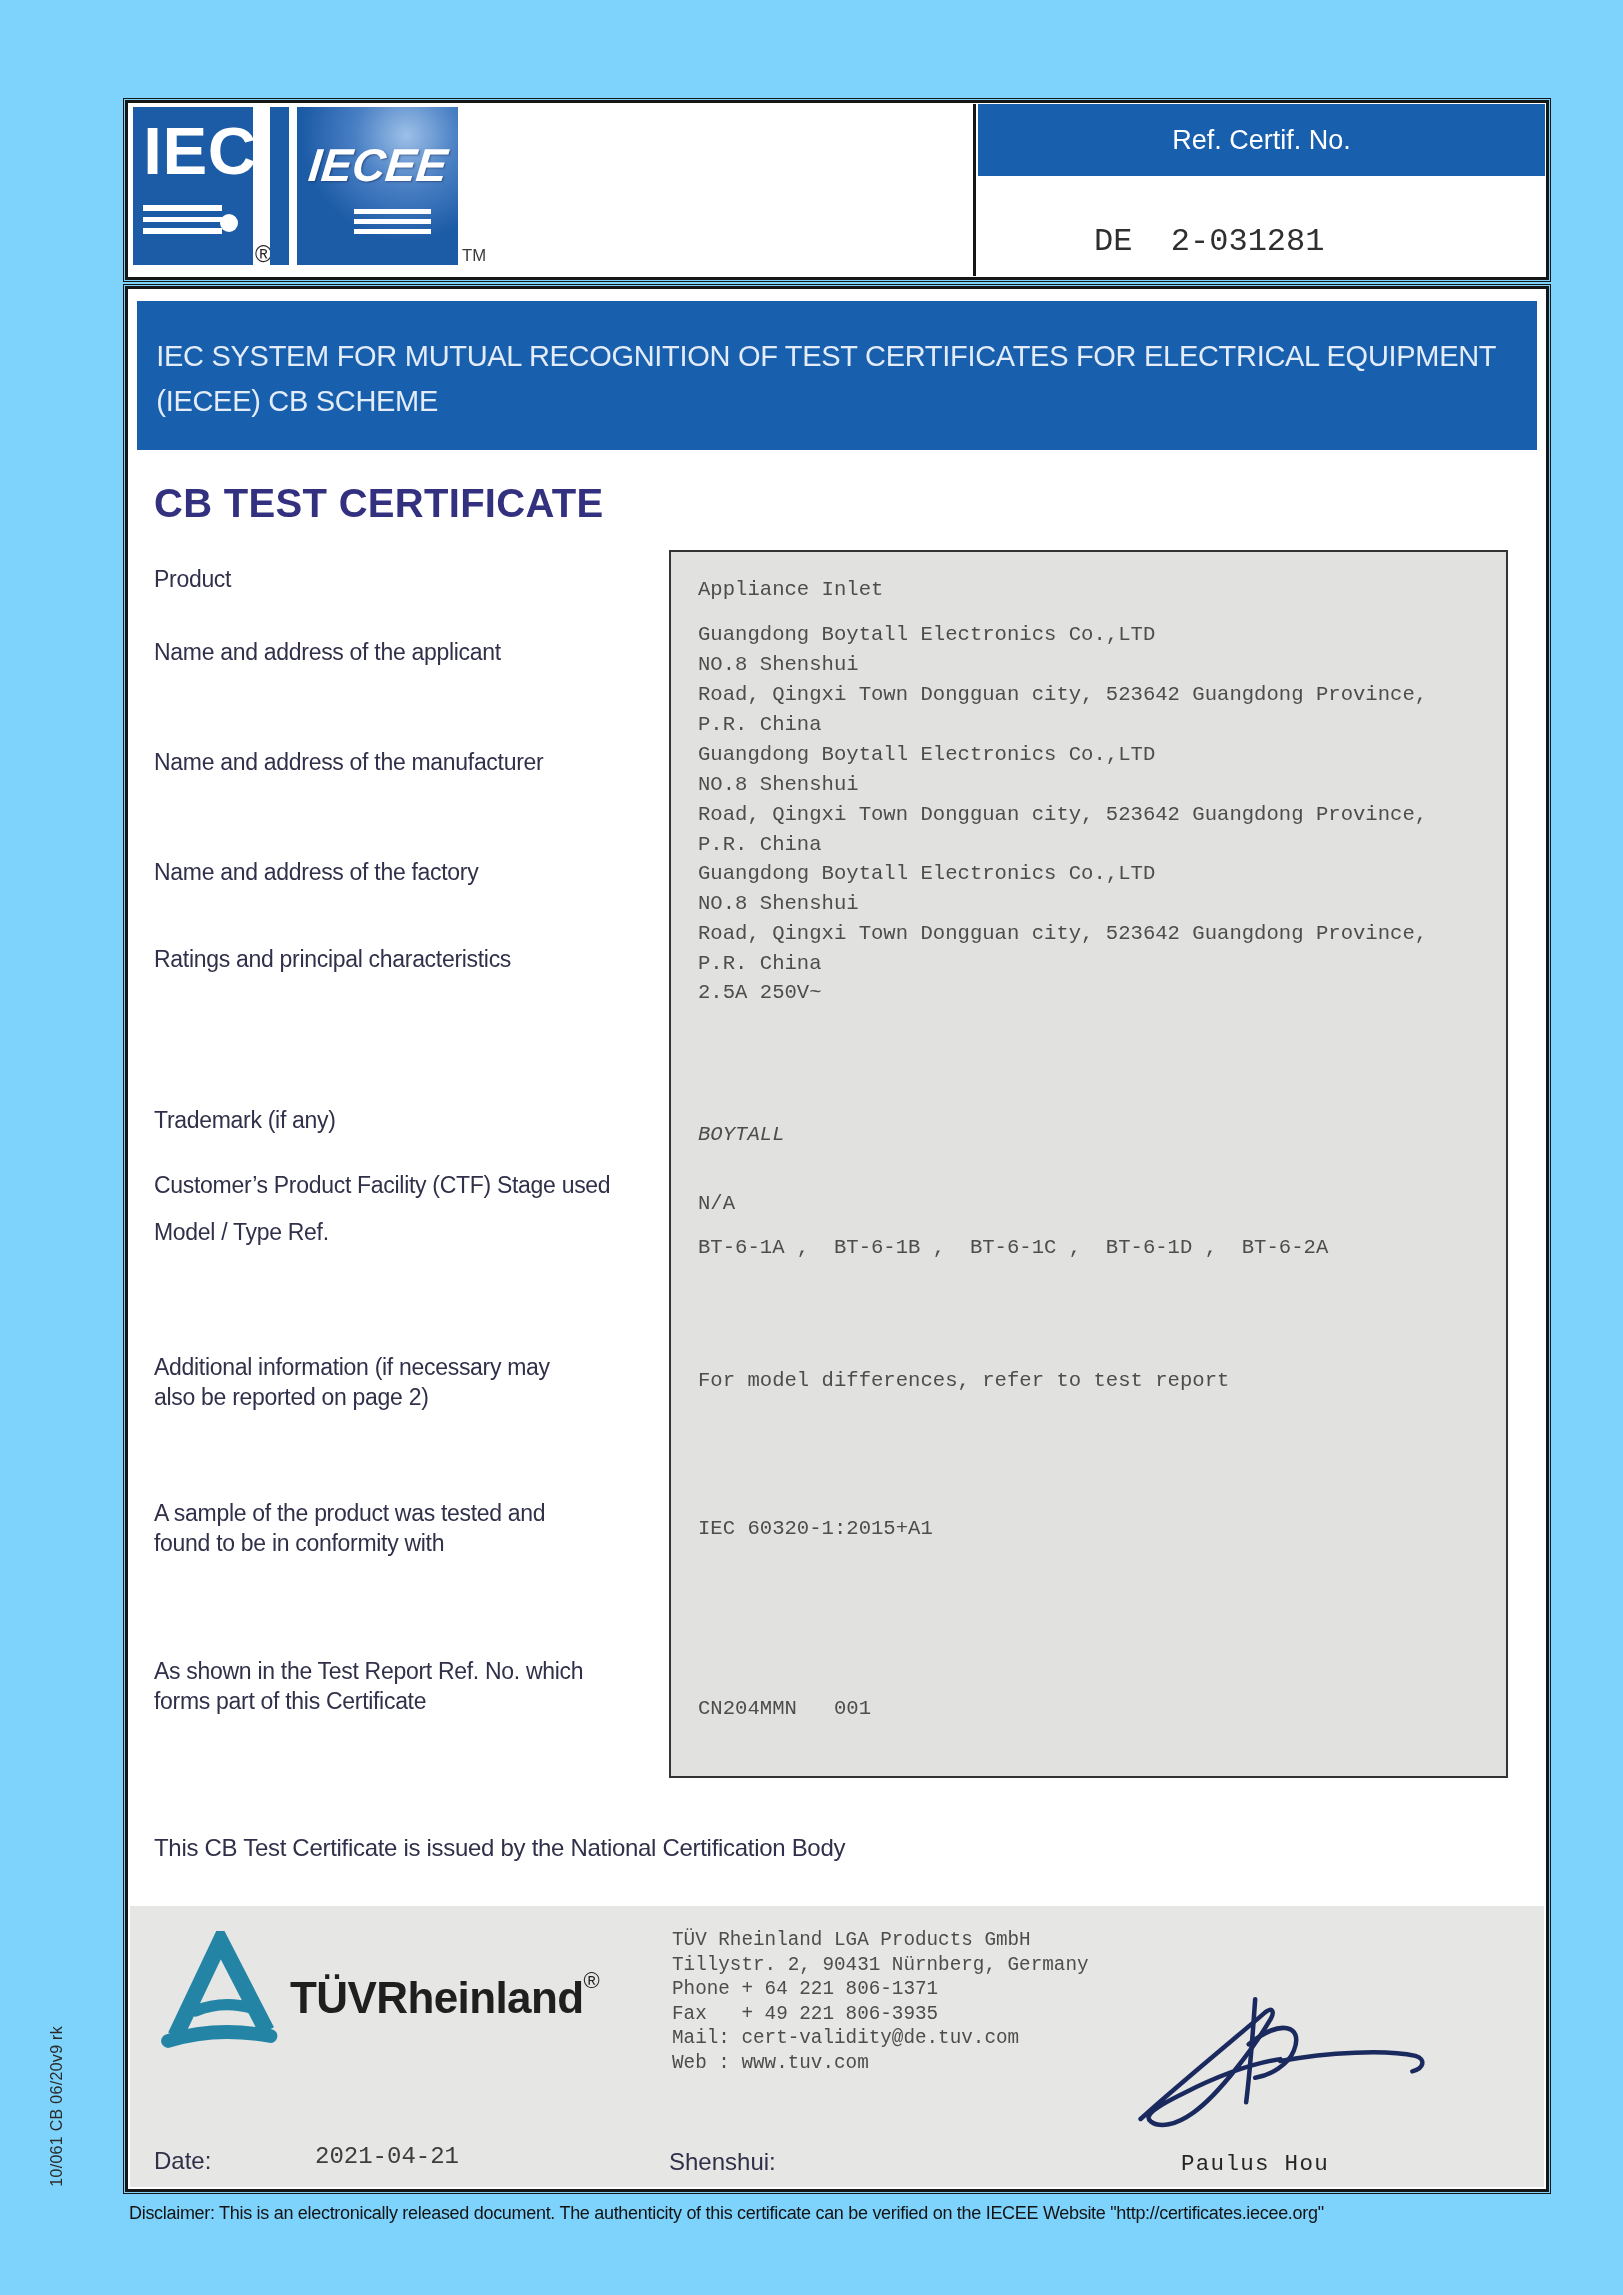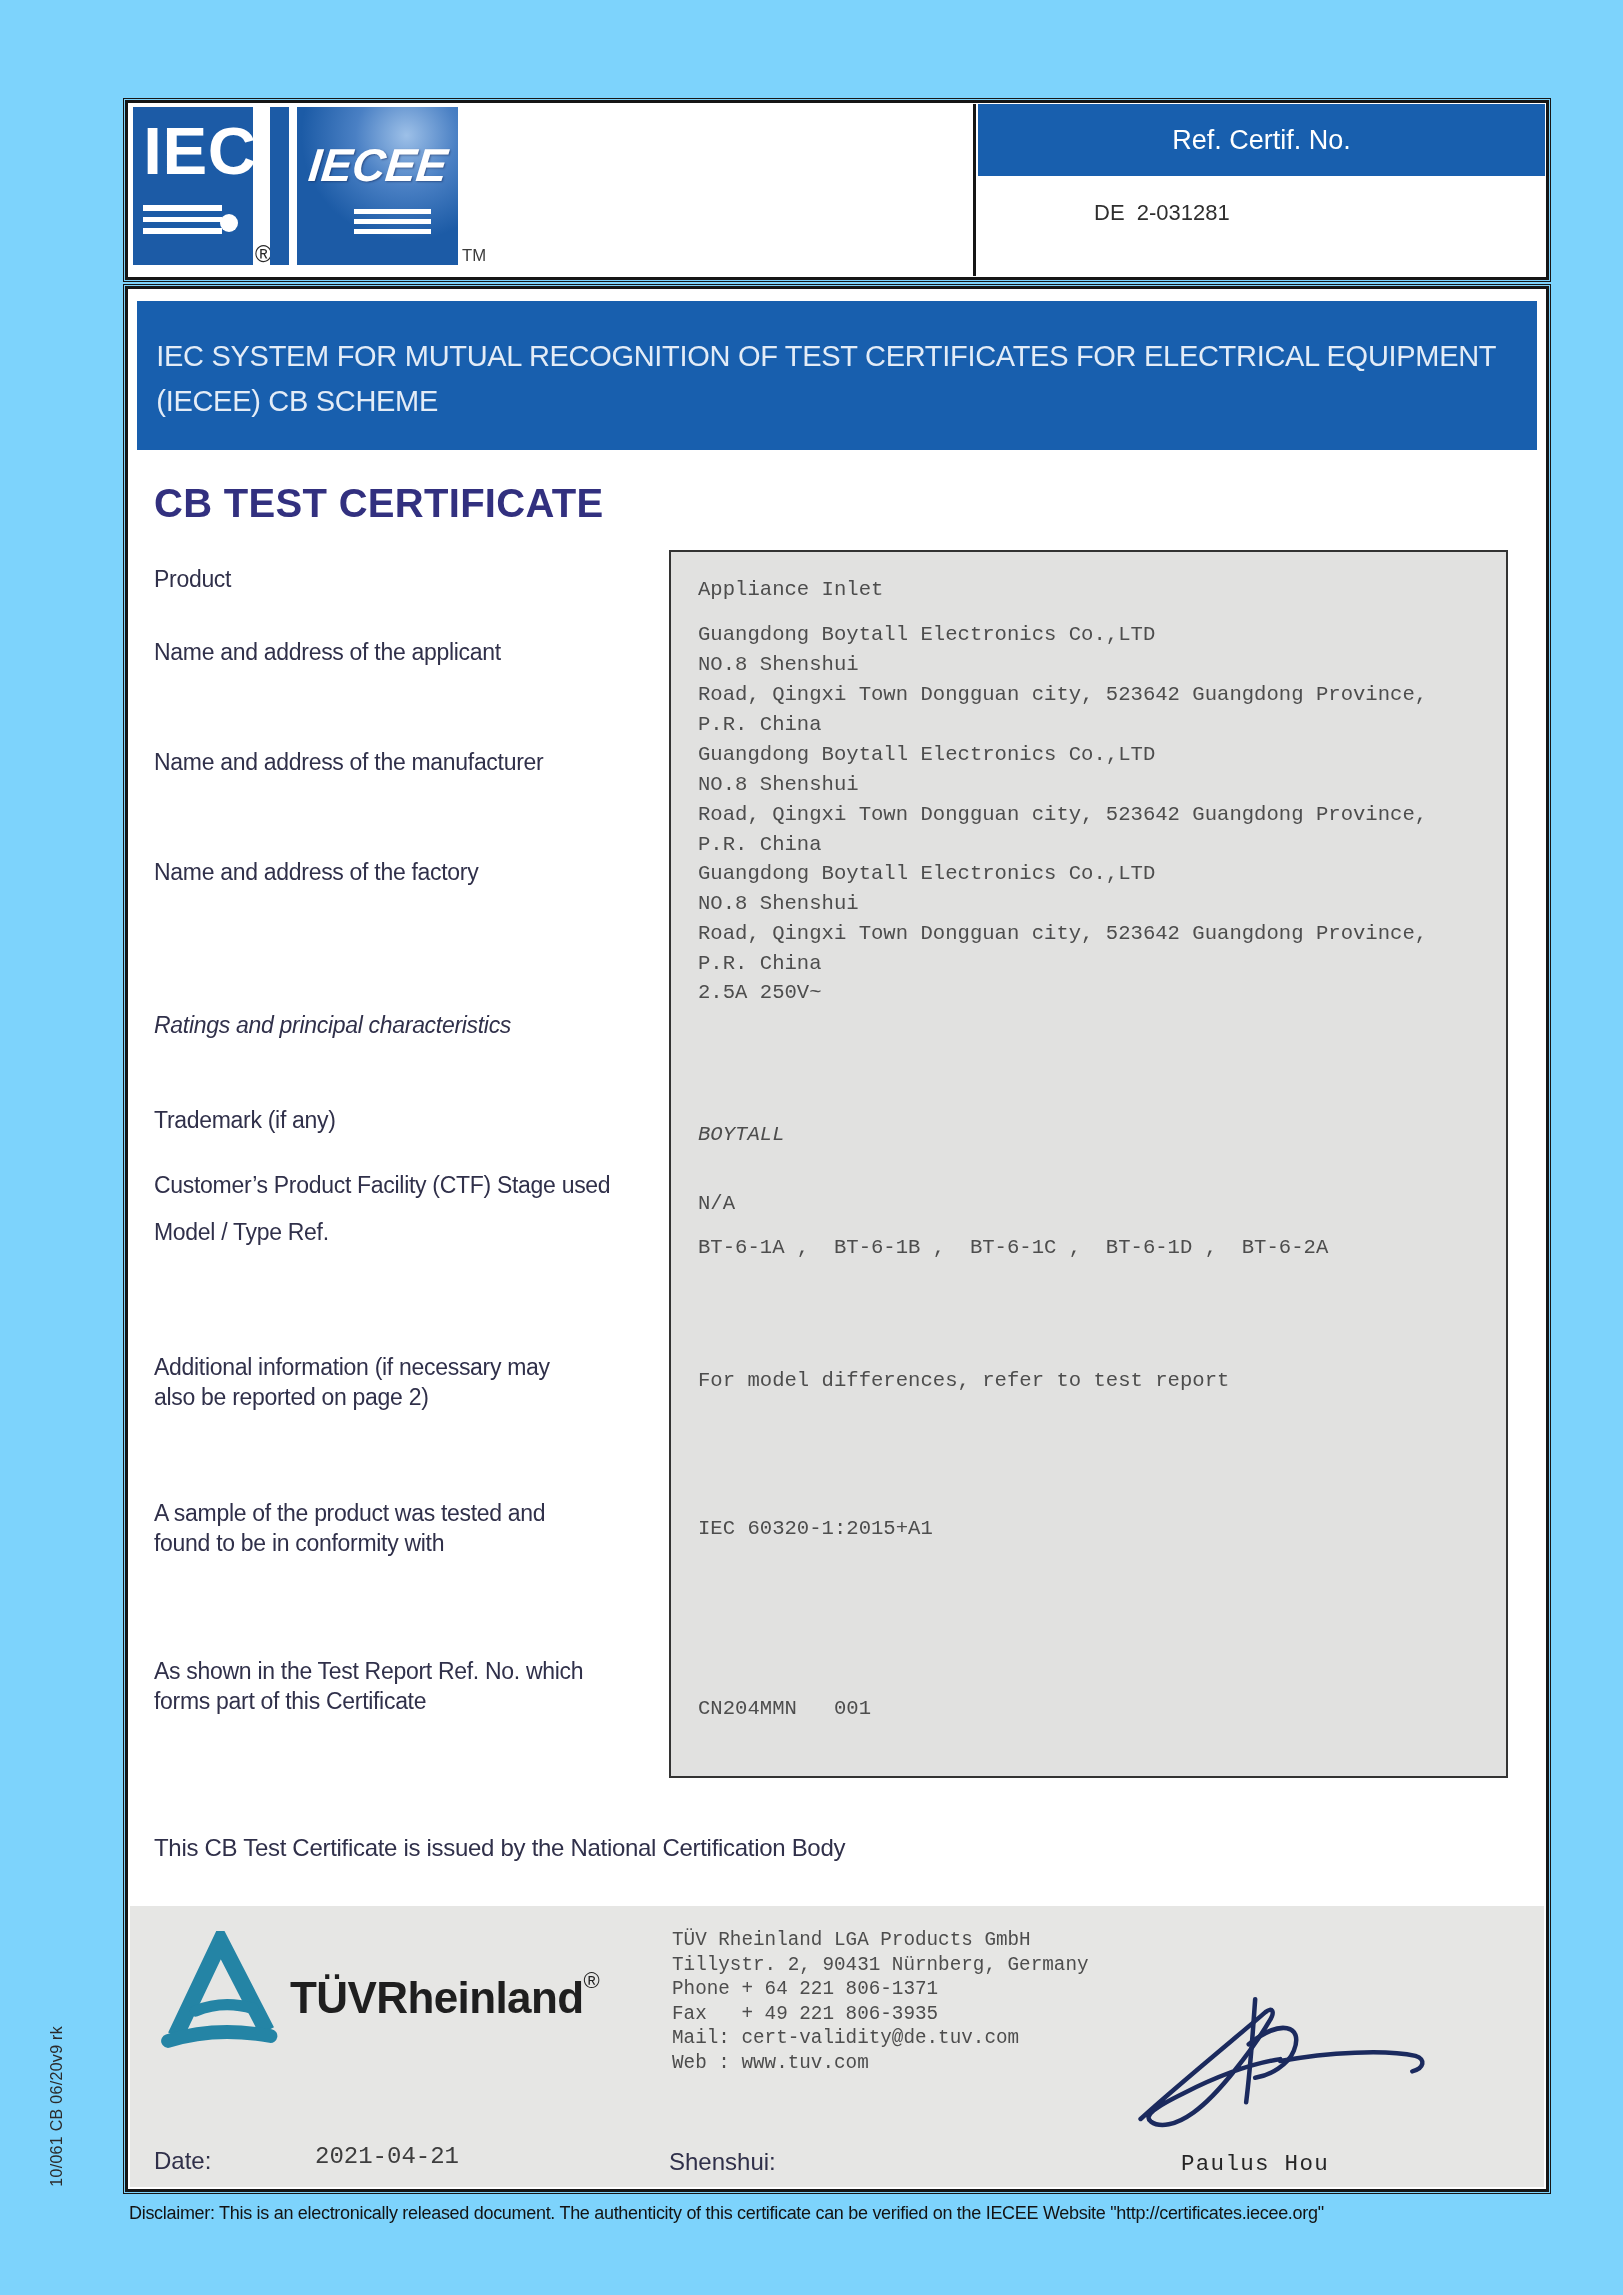--- a/index.html
+++ b/index.html
@@ -36,22 +36,22 @@
   }
   .iecee-bars{position:absolute;left:57px;top:102px;}
   .iecee-bar-line{height:5.1px;background:#fff;margin-bottom:5.1px;width:77px;}
   .iecee-tm{position:absolute;left:462px;top:246px;font-size:16.7px;color:#3c3c3c;}
   .ref-divider{position:absolute;left:973px;top:104px;width:3.2px;height:172px;background:#161616;}
   .ref-band{
     position:absolute;left:978px;top:104px;width:567px;height:72px;background:#185fae;
     color:#fff;font-size:27px;text-align:center;line-height:72px;
   }
   .ref-no{
-    position:absolute;left:1094px;top:200px;font-family:Liberation Sans, sans-serif;
-    font-size:22px;color:#2f2f2f;white-space:pre;
+    position:absolute;left:1094px;top:223px;font-family:Liberation Mono, monospace;
+    font-size:32px;color:#2f2f2f;white-space:pre;
   }
   
   .main-box{
     position:absolute;left:125px;top:286px;width:1424px;height:1906px;
     background:#fff;border:3.9px solid #161616;outline:1.3px solid #161616;outline-offset:1.3px;
     box-sizing:border-box;
   }
   .banner{
     position:absolute;left:137px;top:301px;width:1400px;height:149px;background:#185fae;
     box-sizing:border-box;padding:33px 0 0 19.3px;color:#e3ecf7;font-size:29px;
@@ -70,21 +70,21 @@
     line-height:1.3;white-space:pre-line;
   }
   .fvalue{
     position:absolute;left:698px;font-family:"Liberation Mono","DejaVu Sans Mono",monospace;
     font-size:20.6px;color:#4d4d4d;line-height:1.45;white-space:pre;
   }
   .f0{top:565px;} .v0{top:575px;}
   .f1{top:638px;} .v1{top:620px;}
   .f2{top:748px;} .v2{top:740px;}
   .f3{top:858px;} .v3{top:859px;}
-  .f4{top:1011px;font-style:italic;} .v4{top:978px;}
+  .f4{top:945px;} .v4{top:978px;}
   .f5{top:1106px;} .v5{top:1120px;font-style:italic;}
   .f6{top:1171px;} .v6{top:1189px;}
   .f7{top:1218px;} .v7{top:1233px;}
   .f8{top:1353px;} .v8{top:1366px;}
   .f9{top:1499px;} .v9{top:1514px;}
   .f10{top:1657px;} .v10{top:1694px;}
   .issued-line{
     position:absolute;left:154px;top:1834px;font-size:24px;color:#30304a;letter-spacing:-0.3px;
   }
   

